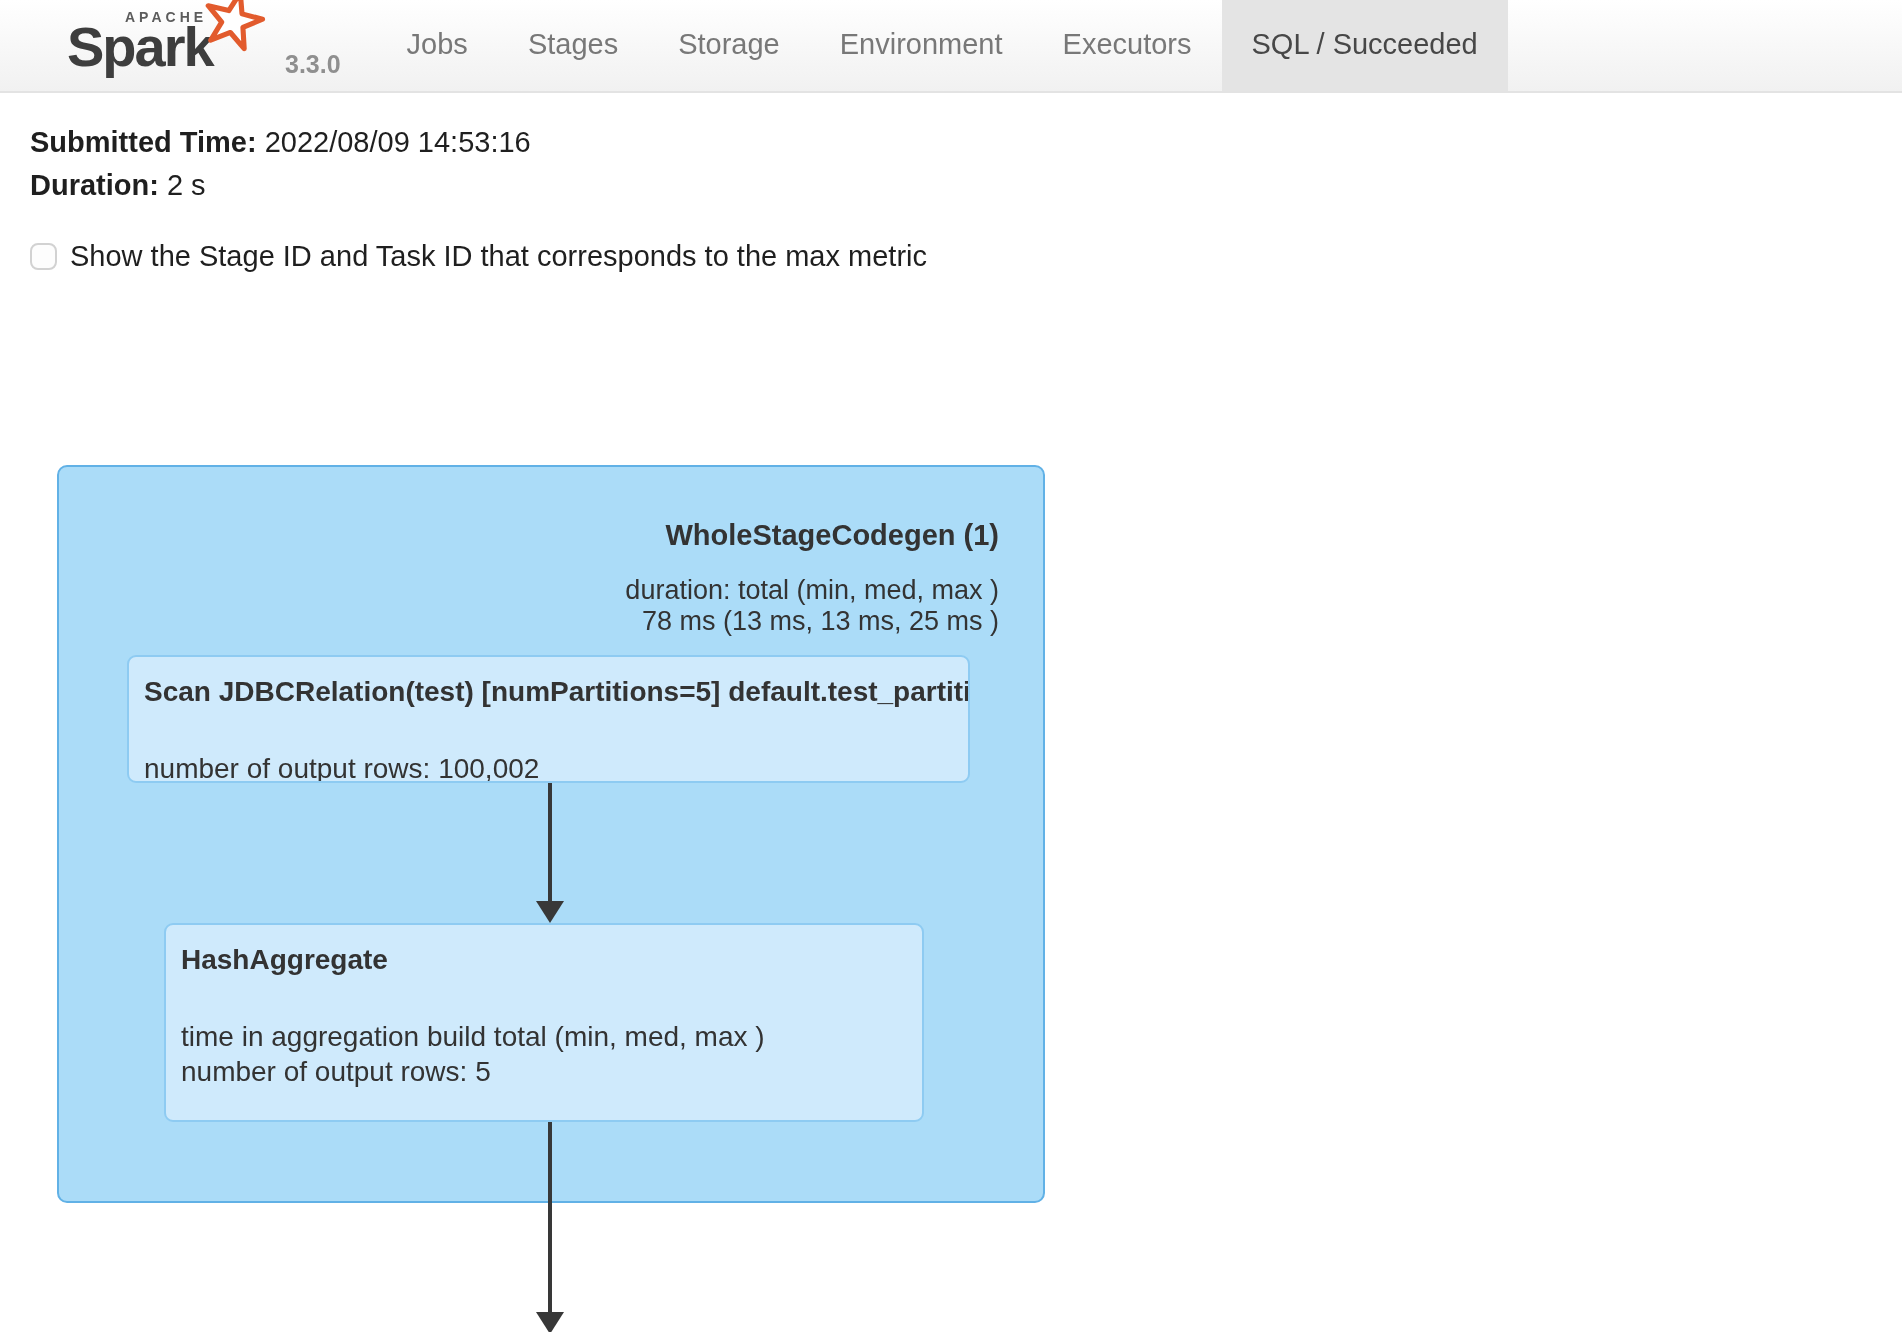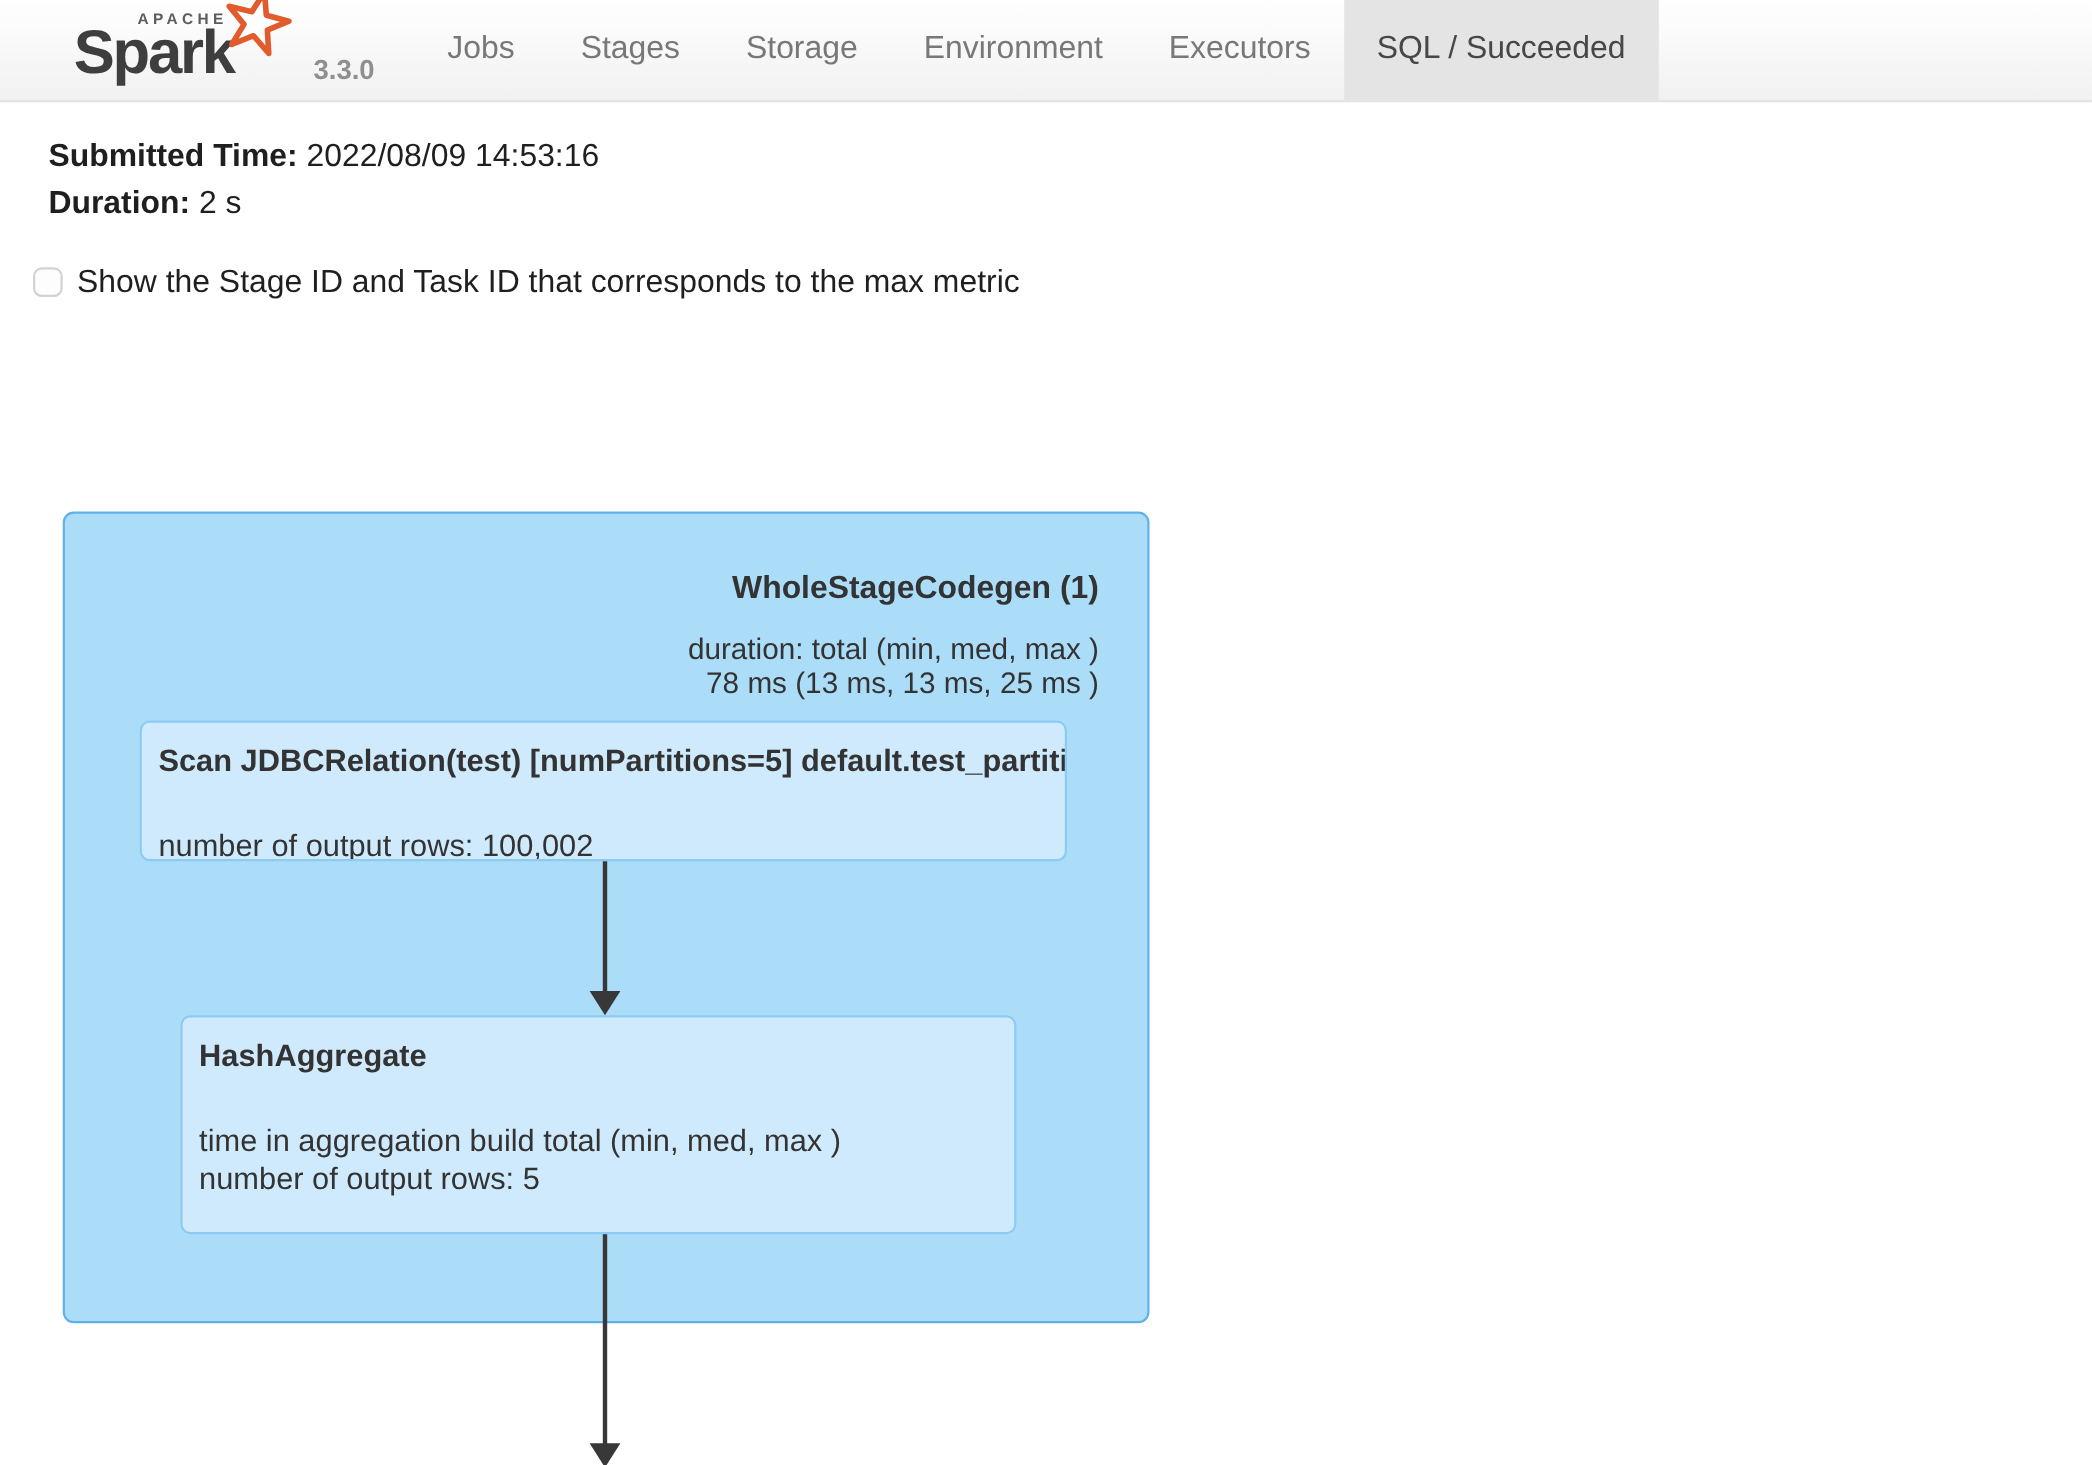--- a/index.html
+++ b/index.html
@@ -14,21 +14,21 @@
   .logo .star{position:absolute;top:-12px;left:138px;transform:rotate(14deg);}
   .version{font-size:25px;font-weight:bold;color:#8f8f8f;margin:0 0 12px 10px;}
   .nav-items{display:flex;margin-left:36px;}
   .nav-item{line-height:89px;padding:0 30px;font-size:29px;color:#787878;cursor:pointer;}
   .nav-item.active{background:#e4e4e4;color:#474747;}
   
   .content{padding:0 30px;}
   h1.page-title{margin:62px 0 0 0;font-size:48px;line-height:56px;color:#282828;font-weight:bold;}
   .summary{margin-top:28px;}
   .summary-line{font-size:29px;line-height:43px;color:#1f1f1f;}
-  .summary-line b{color:#1f1f1f;margin-left:14px;}
+  .summary-line b{color:#1f1f1f;}
   .summary-line .val{margin-left:8px;}
   .job-link{color:#3f81c6;text-decoration:none;margin-left:8px;cursor:pointer;}
   .job-link + .job-link{margin-left:10px;}
   .check-row{margin-top:33px;display:flex;align-items:center;}
   .check-row input[type=checkbox]{appearance:none;-webkit-appearance:none;width:27px;height:27px;
     border:2px solid #d2d2d2;border-radius:8px;background:#fdfdfd;margin:0;cursor:pointer;}
   .check-row .check-label{font-size:29px;color:#1f1f1f;margin-left:13px;cursor:default;}
   
   .dag{position:absolute;left:1px;top:0;width:1902px;height:1332px;pointer-events:none;}
   .cluster{position:absolute;left:56px;top:465px;width:984px;height:734px;background:#abdcf8;

